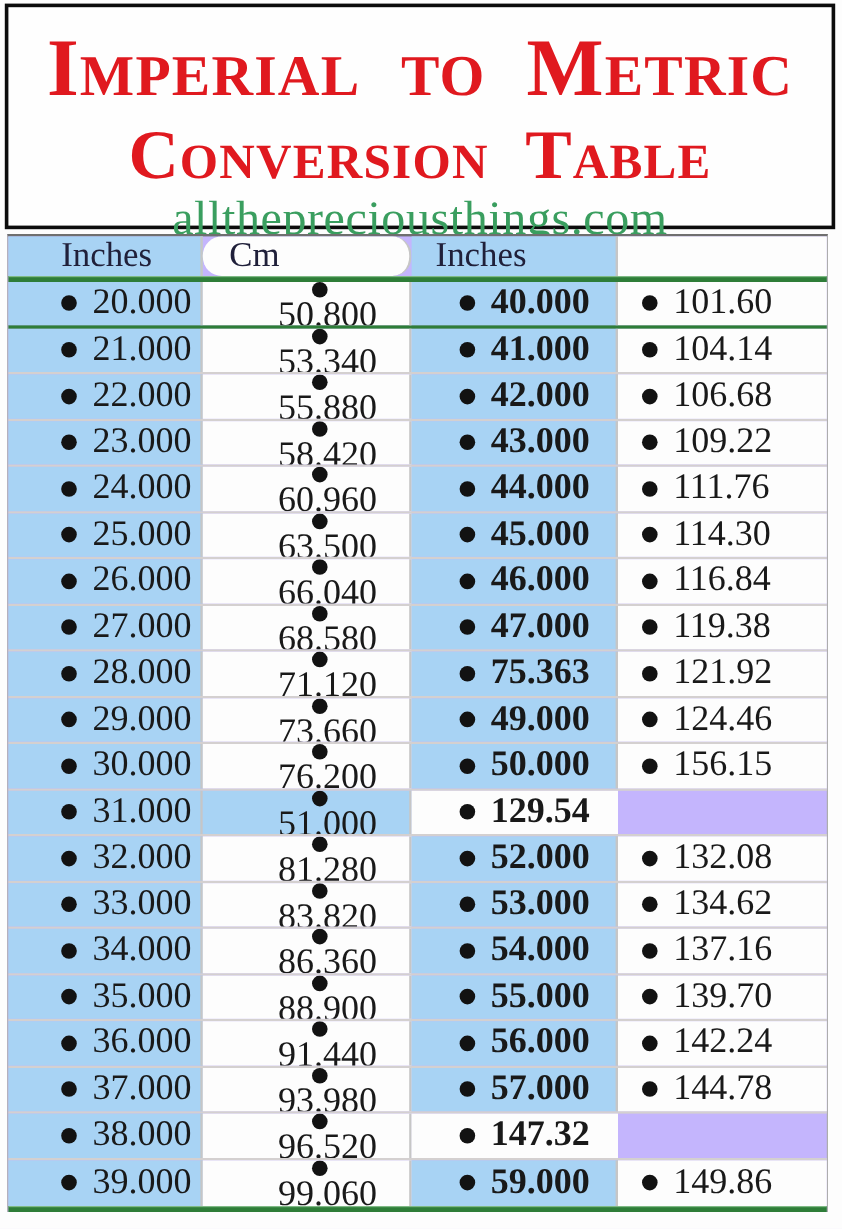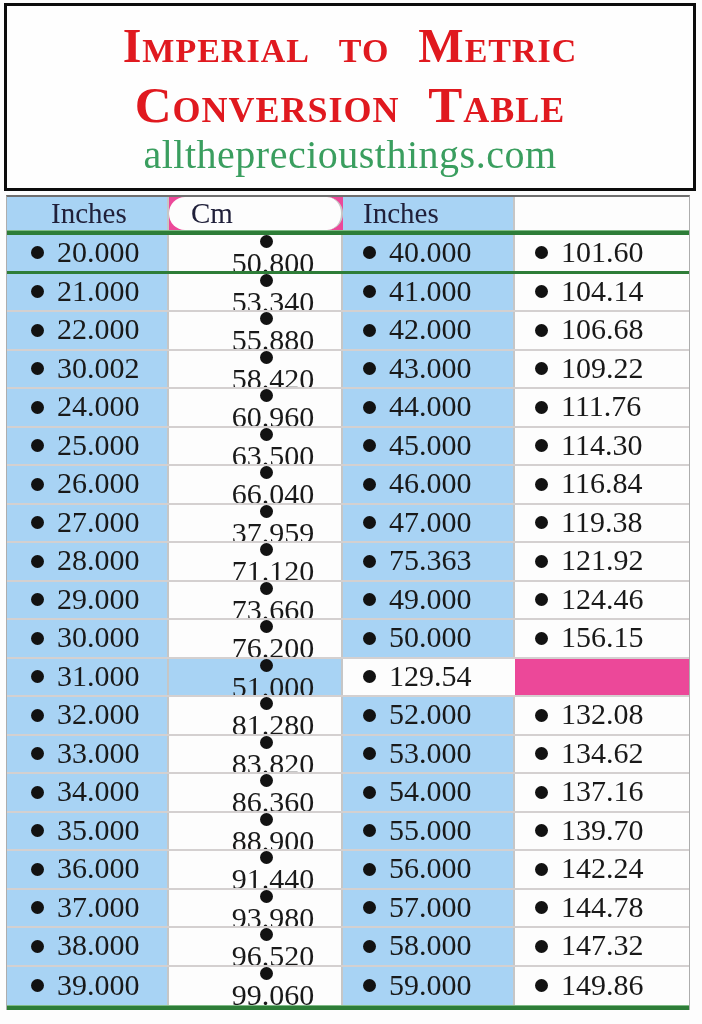--- a/index.html
+++ b/index.html
@@ -31,41 +31,41 @@
   }
   .title-line {
     font-variant: small-caps;
     font-weight: 700;
     color: #e0191f;
     letter-spacing: 1px;
     word-spacing: 16px;
     line-height: 1.0;
     white-space: nowrap;
   }
-  .title-1 { font-size: 48px; margin-top: 16px; }
-  .title-2 { font-size: 51px; margin-top: 10px; }
+  .title-1 { font-size: 68px; margin-top: 16px; }
+  .title-2 { font-size: 58px; margin-top: 10px; }
   .site-url {
     font-size: 40px;
     color: #3a9e5f;
     line-height: 1.0;
     margin-top: 4px;
     letter-spacing: 0.5px;
   }
 
   
   .conv-table {
     position: absolute;
     left: 6px;
     top: 195px;
     width: 684px;
     box-sizing: border-box;
     border-left: 1px solid #adadad;
     border-right: 1px solid #adadad;
     border-top: 2px solid #6f6f6f;
-    background: #ec4899;
+    background: #c4b5fd;
   }
   .t-row {
     display: grid;
     grid-template-columns: 162px 174px 172px 174px;
     box-sizing: border-box;
   }
   .t-header { height: 33px; }
   .t-data {
     height: 38.5px;
     border-bottom: 2px solid #d4d0d0;
@@ -78,23 +78,23 @@
     align-items: center;
     box-sizing: border-box;
     border-right: 2px solid #c6c6c6;
     overflow: hidden;
     white-space: nowrap;
   }
   .cell:last-child { border-right: 1px solid #c6c6c6; border-right-width: 0; }
   .cell.blue  { background: #a8d3f4; }
   .cell.white { background: #fdfdfd; }
 
-  .t-data .cell:nth-child(1) { padding-left: 24px; }
+  .t-data .cell:nth-child(1) { padding-left: 44px; }
   .t-data .cell:nth-child(2) { padding-left: 36px; flex-direction: column; }
-  .t-data .cell:nth-child(3) { padding-left: 20px; }
+  .t-data .cell:nth-child(3) { padding-left: 40px; font-weight: bold; }
   .t-data .cell:nth-child(4) { padding-left: 20px; }
 
   .t-header .cell { font-size: 29px; color: #20203a; }
   .t-header .cell:nth-child(1) { padding-left: 44px; }
   .t-header .cell:nth-child(2) { padding-left: 22px; border-radius: 16px; }
   .t-header .cell:nth-child(3) { padding-left: 20px; }
   .t-header .cell:nth-child(4) { padding-left: 20px; }
 
   .green-bar {
     height: 4px;
@@ -188,21 +188,21 @@
             <span class="val">42.000</span>
           </div>
           <div class="cell white">
             <span class="bullet"></span>
             <span class="val">106.68</span>
           </div>
         </div>
         <div class="t-row t-data">
           <div class="cell blue">
             <span class="bullet"></span>
-            <span class="val">30.002</span>
+            <span class="val">23.000</span>
           </div>
           <div class="cell white">
             <span class="bullet"></span>
             <span class="val">58.420</span>
           </div>
           <div class="cell blue">
             <span class="bullet"></span>
             <span class="val">43.000</span>
           </div>
           <div class="cell white">
@@ -264,21 +264,21 @@
             <span class="val">116.84</span>
           </div>
         </div>
         <div class="t-row t-data">
           <div class="cell blue">
             <span class="bullet"></span>
             <span class="val">27.000</span>
           </div>
           <div class="cell white">
             <span class="bullet"></span>
-            <span class="val">37.959</span>
+            <span class="val">68.580</span>
           </div>
           <div class="cell blue">
             <span class="bullet"></span>
             <span class="val">47.000</span>
           </div>
           <div class="cell white">
             <span class="bullet"></span>
             <span class="val">119.38</span>
           </div>
         </div>
@@ -459,24 +459,20 @@
           </div>
         </div>
         <div class="t-row t-data">
           <div class="cell blue">
             <span class="bullet"></span>
             <span class="val">38.000</span>
           </div>
           <div class="cell white">
             <span class="bullet"></span>
             <span class="val">96.520</span>
-          </div>
-          <div class="cell blue">
-            <span class="bullet"></span>
-            <span class="val">58.000</span>
           </div>
           <div class="cell white">
             <span class="bullet"></span>
             <span class="val">147.32</span>
           </div>
         </div>
         <div class="t-row t-data">
           <div class="cell blue">
             <span class="bullet"></span>
             <span class="val">39.000</span>

